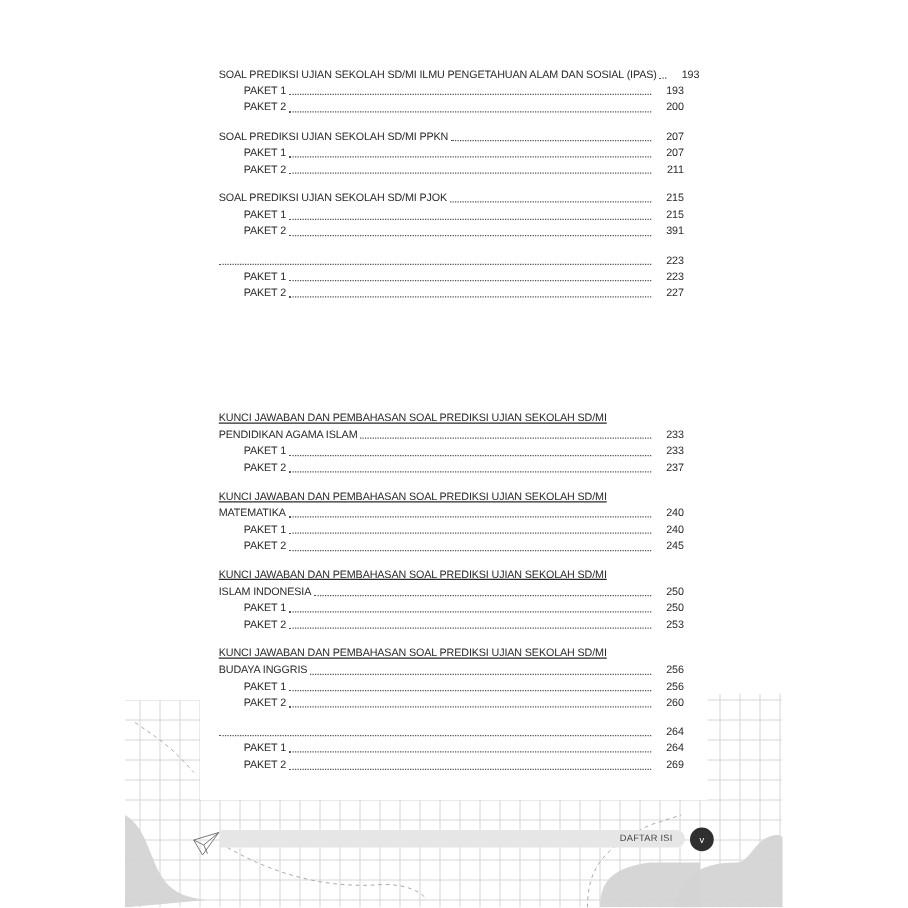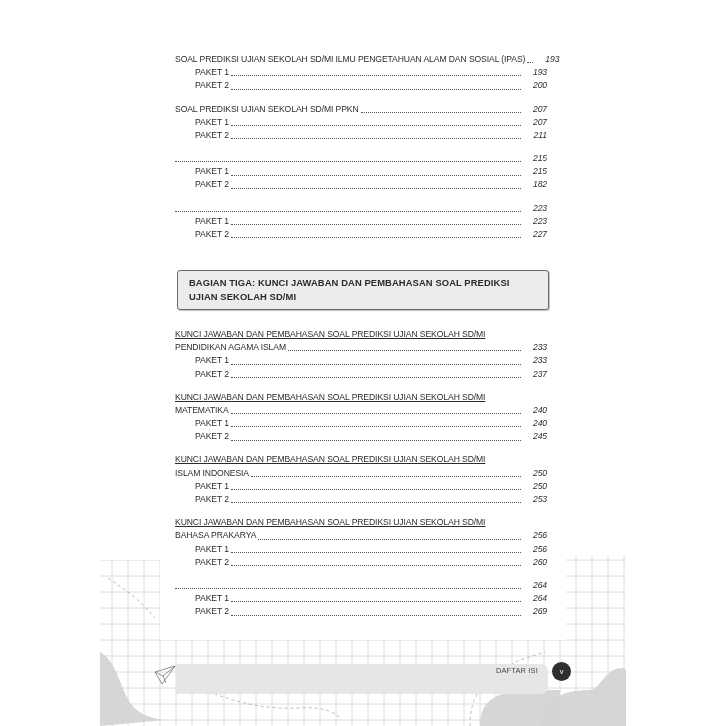--- a/index.html
+++ b/index.html
@@ -4,30 +4,30 @@
 <style>
   html, body { margin:0; padding:0; background:#ffffff; }
   body { width:726px; height:726px; position:relative; overflow:hidden; font-family:"Liberation Sans", sans-serif; color:#2b2b2b; }
   .page { position:absolute; left:0; top:0; width:726px; height:726px; background:#ffffff; }
 
   .toc { position:absolute; left:175px; width:372px; font-size:8.6px; letter-spacing:-0.1px; }
   .entry { position:relative; display:flex; align-items:flex-end; height:13.2px; line-height:13.2px; white-space:nowrap; }
   .entry.sub { padding-left:20px;justify-content:center; }
   .entry .label { flex:0 0 auto; background:#fff; padding-right:2px; }
   .entry .leader { flex:1 1 auto; border-bottom:1px dotted #555; margin-bottom:3px; margin-right:6px; height:1px; min-width:6px; }
-  .entry .pg { flex:0 0 auto; width:20px; text-align:right;font-style:italic; }
+  .entry .pg { flex:0 0 auto; width:20px; text-align:right; }
   .entry.nolead .label { padding-right:0;text-decoration:underline; }
   .group { margin-bottom:10px; }
 
   .section-box { position:absolute; left:177px; top:270px; width:370px; height:38px; background:#ececec; border:1.2px solid #6a6a6a; border-radius:3px; box-shadow:1px 1px 1px rgba(0,0,0,0.25); }
   .section-box .title { position:absolute; left:11px; top:5px; right:10px; font-weight:bold; font-size:9.4px; line-height:13.5px; color:#2b2b2b; letter-spacing:0.1px; }
 
   .deco { position:absolute; left:0; top:0; width:726px; height:726px; pointer-events:none; }
 
-  .footer-bar { position:absolute; left:176px; top:664px; width:372px; height:30px; background:#e6e6e6; border-radius:0 7px 7px 0; }
+  .footer-bar { position:absolute; left:176px; top:664px; width:372px; height:14px; background:#e6e6e6; border-radius:0 7px 7px 0; }
   .footer-label { position:absolute; right:10px; top:0; line-height:14px; font-size:7.4px; color:#444; letter-spacing:0.2px; }
   .page-num { position:absolute; left:552px; top:662px; width:19px; height:19px; border-radius:50%; background:#2f2f2f; color:#fff; font-size:7.5px; text-align:center; line-height:19px; }
 </style>
 </head>
 <body>
 
 <div class="page">
 
   <svg class="deco" viewBox="0 0 726 726">
     <defs>
@@ -132,58 +132,53 @@
           <span class="pg">207</span>
         </div>
         <div class="entry sub">
           <span class="label">PAKET 2</span>
           <span class="leader"></span>
           <span class="pg">211</span>
         </div>
       </div>
       <div class="group">
         <div class="entry">
+          <span class="label">SOAL PREDIKSI UJIAN SEKOLAH SD/MI PJOK</span>
           <span class="leader"></span>
           <span class="pg">215</span>
         </div>
         <div class="entry sub">
           <span class="label">PAKET 1</span>
           <span class="leader"></span>
           <span class="pg">215</span>
         </div>
         <div class="entry sub">
           <span class="label">PAKET 2</span>
           <span class="leader"></span>
-          <span class="pg">182</span>
+          <span class="pg">391</span>
         </div>
       </div>
       <div class="group">
         <div class="entry">
           <span class="leader"></span>
           <span class="pg">223</span>
         </div>
         <div class="entry sub">
           <span class="label">PAKET 1</span>
           <span class="leader"></span>
           <span class="pg">223</span>
         </div>
         <div class="entry sub">
           <span class="label">PAKET 2</span>
           <span class="leader"></span>
           <span class="pg">227</span>
         </div>
       </div>
     </div>
 
-  <div class="section-box">
-    <div class="title">
-      <div>BAGIAN TIGA: KUNCI JAWABAN DAN PEMBAHASAN SOAL PREDIKSI</div>
-      <div>UJIAN SEKOLAH SD/MI</div>
-    </div>
-  </div>
 
   <div class="toc" id="tocB" style="top:328px;">
       <div class="group">
         <div class="entry nolead">
           <span class="label">KUNCI JAWABAN DAN PEMBAHASAN SOAL PREDIKSI UJIAN SEKOLAH SD/MI</span>
         </div>
         <div class="entry">
           <span class="label">PENDIDIKAN AGAMA ISLAM</span>
           <span class="leader"></span>
           <span class="pg">233</span>
@@ -237,21 +232,21 @@
           <span class="label">PAKET 2</span>
           <span class="leader"></span>
           <span class="pg">253</span>
         </div>
       </div>
       <div class="group">
         <div class="entry nolead">
           <span class="label">KUNCI JAWABAN DAN PEMBAHASAN SOAL PREDIKSI UJIAN SEKOLAH SD/MI</span>
         </div>
         <div class="entry">
-          <span class="label">BAHASA PRAKARYA</span>
+          <span class="label">BUDAYA INGGRIS</span>
           <span class="leader"></span>
           <span class="pg">256</span>
         </div>
         <div class="entry sub">
           <span class="label">PAKET 1</span>
           <span class="leader"></span>
           <span class="pg">256</span>
         </div>
         <div class="entry sub">
           <span class="label">PAKET 2</span>

